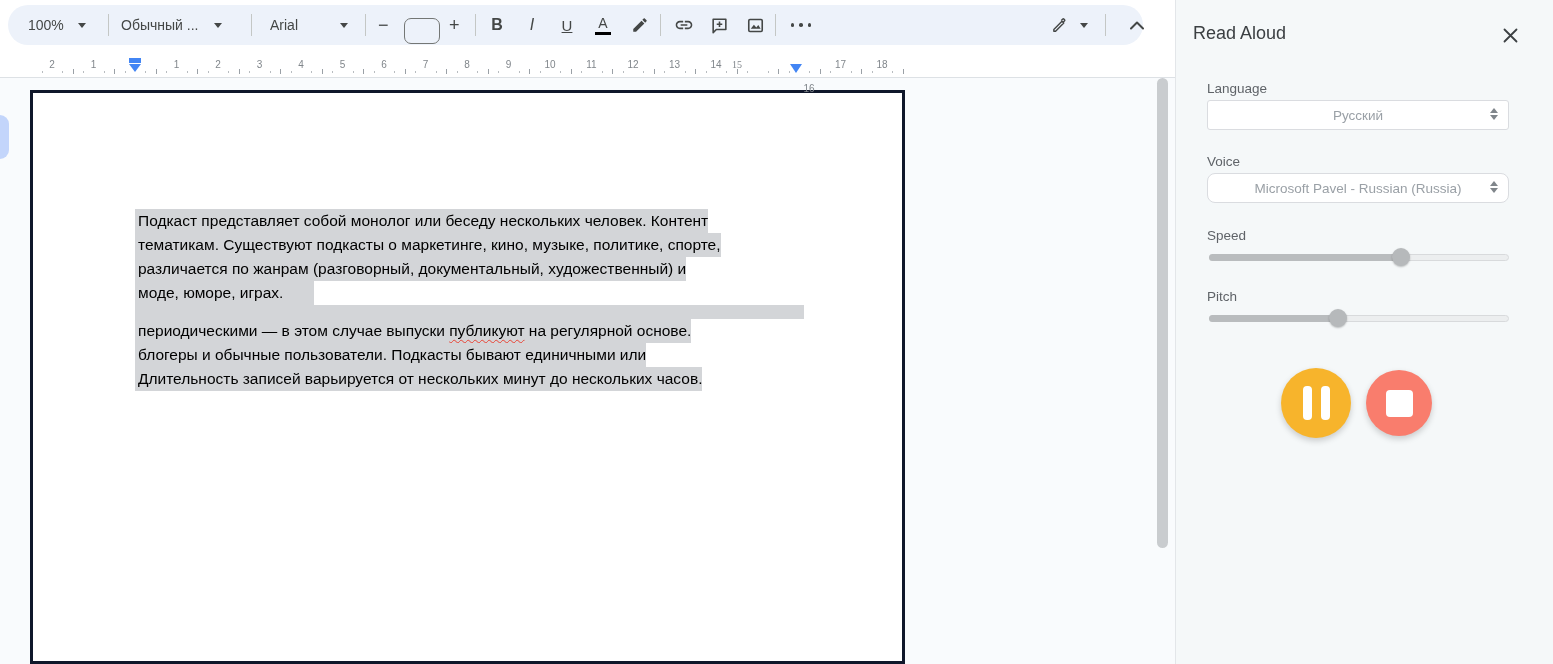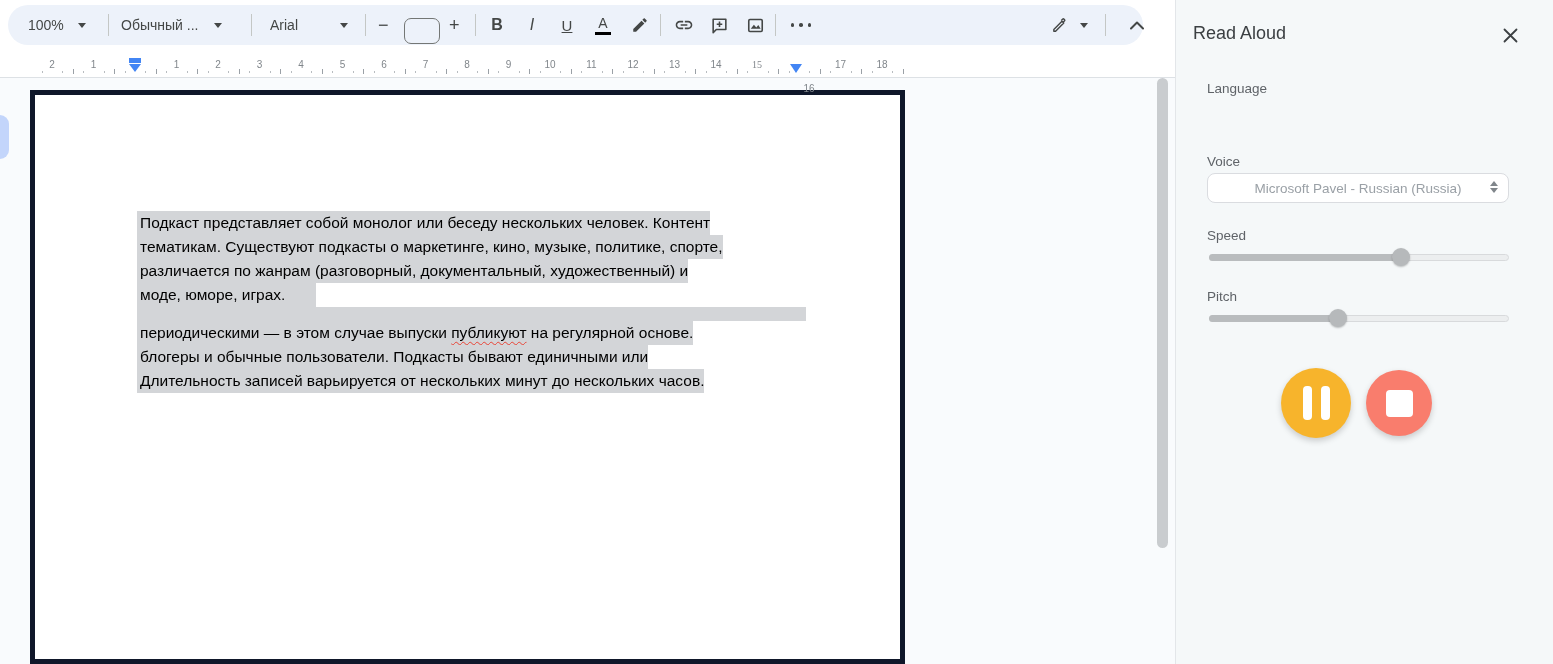--- a/index.html
+++ b/index.html
@@ -36,21 +36,21 @@
   #indent-marker .bar { width:12px; height:5px; background:var(--accent); }
   #indent-marker .tri { width:0; height:0; border-left:6px solid transparent; border-right:6px solid transparent;
                         border-top:8px solid var(--accent); margin-top:1px; }
   #right-indent { position:absolute; left:790px; top:8px; width:0; height:0;
                   border-left:6.5px solid transparent; border-right:6.5px solid transparent;
                   border-top:9px solid var(--accent); }
 
   
   #canvas { position:absolute; left:0; top:78px; width:1175px; height:586px; background:#f9fbfd; }
   #page { position:absolute; left:30px; top:12px; width:875px; height:574px;
-          background:#fff; border:5px solid #0f172a; }
+          background:#fff; border:3px solid #0f172a; }
   #side-tab { position:absolute; left:0; top:115px; width:9px; height:44px;
               background:#c3d5fb; border-radius:0 22px 22px 0; }
 
   #doc-text { position:absolute; left:105px; top:116px; width:690px;
               font-size:15.5px; line-height:24px; color:#000; }
   .doc-line { height:24px; white-space:nowrap; }
   .hl { display:inline-block; height:24px; line-height:24px; background:var(--selection);
         padding-left:3px; margin-left:-3px; }
   .hl-endpad { padding-right:31px; }
   .blank-line { height:14px; }
@@ -262,21 +262,21 @@
       <span class="ruler-tick" style="left: 653.75px;"></span>
       <span class="ruler-dot" style="left: 664.125px;"></span>
       <span class="ruler-num" style="left: 674.5px;">13</span>
       <span class="ruler-dot" style="left: 684.875px;"></span>
       <span class="ruler-tick" style="left: 695.25px;"></span>
       <span class="ruler-dot" style="left: 705.625px;"></span>
       <span class="ruler-num" style="left: 716px;">14</span>
       <span class="ruler-dot" style="left: 726.375px;"></span>
       <span class="ruler-tick" style="left: 736.75px;"></span>
       <span class="ruler-dot" style="left: 747.125px;"></span>
-      <span class="ruler-num" style="left: 757px; font-family: Liberation Serif, serif;">15</span>
+      <span class="ruler-num" style="left: 737px; font-family: Liberation Serif, serif;">15</span>
       <span class="ruler-dot" style="left: 767.875px;"></span>
       <span class="ruler-tick" style="left: 778.25px;"></span>
       <span class="ruler-dot" style="left: 788.625px;"></span>
       <span class="ruler-num" style="left: 809px; margin-top: 24px;">16</span>
       <span class="ruler-dot" style="left: 809.375px;"></span>
       <span class="ruler-tick" style="left: 819.75px;"></span>
       <span class="ruler-dot" style="left: 830.125px;"></span>
       <span class="ruler-num" style="left: 840.5px;">17</span>
       <span class="ruler-dot" style="left: 850.875px;"></span>
       <span class="ruler-tick" style="left: 861.25px;"></span>
@@ -317,20 +317,27 @@
 
 <div id="panel">
   <div id="panel-title">Read Aloud</div>
   <div id="panel-close">
     <svg width="15" height="15" viewBox="0 0 15 15">
       <path d="M1.5 1.5l12 12M13.5 1.5l-12 12" stroke="#3c4043" stroke-width="1.8" stroke-linecap="round"></path>
     </svg>
   </div>
 
   <div class="fld-label" style="top:81px;">Language</div>
+  <div class="select-box" style="top:100px;">
+    <span>Русский</span>
+    <span class="stepper">
+        <i class="up"></i>
+        <i class="dn"></i>
+      </span>
+  </div>
 
   <div class="fld-label" style="top:154px;">Voice</div>
   <div class="select-box" style="top:173px;border-radius:8px;">
     <span>Microsoft Pavel - Russian (Russia)</span>
     <span class="stepper">
         <i class="up"></i>
         <i class="dn"></i>
       </span>
   </div>
 

